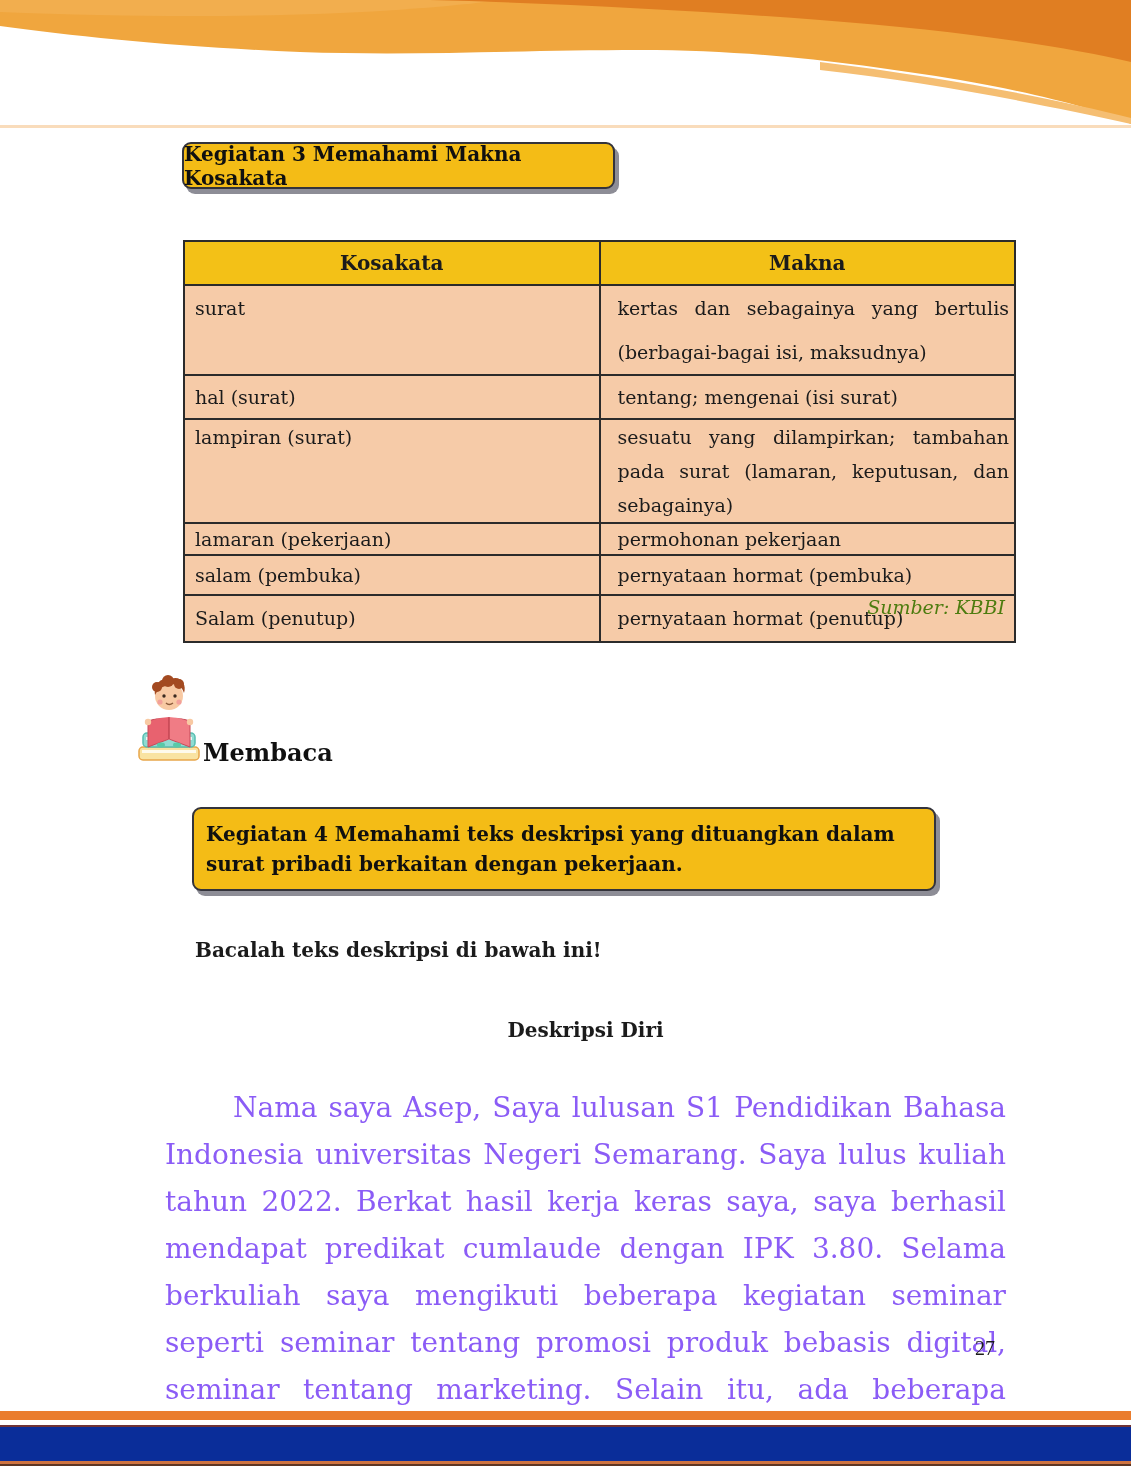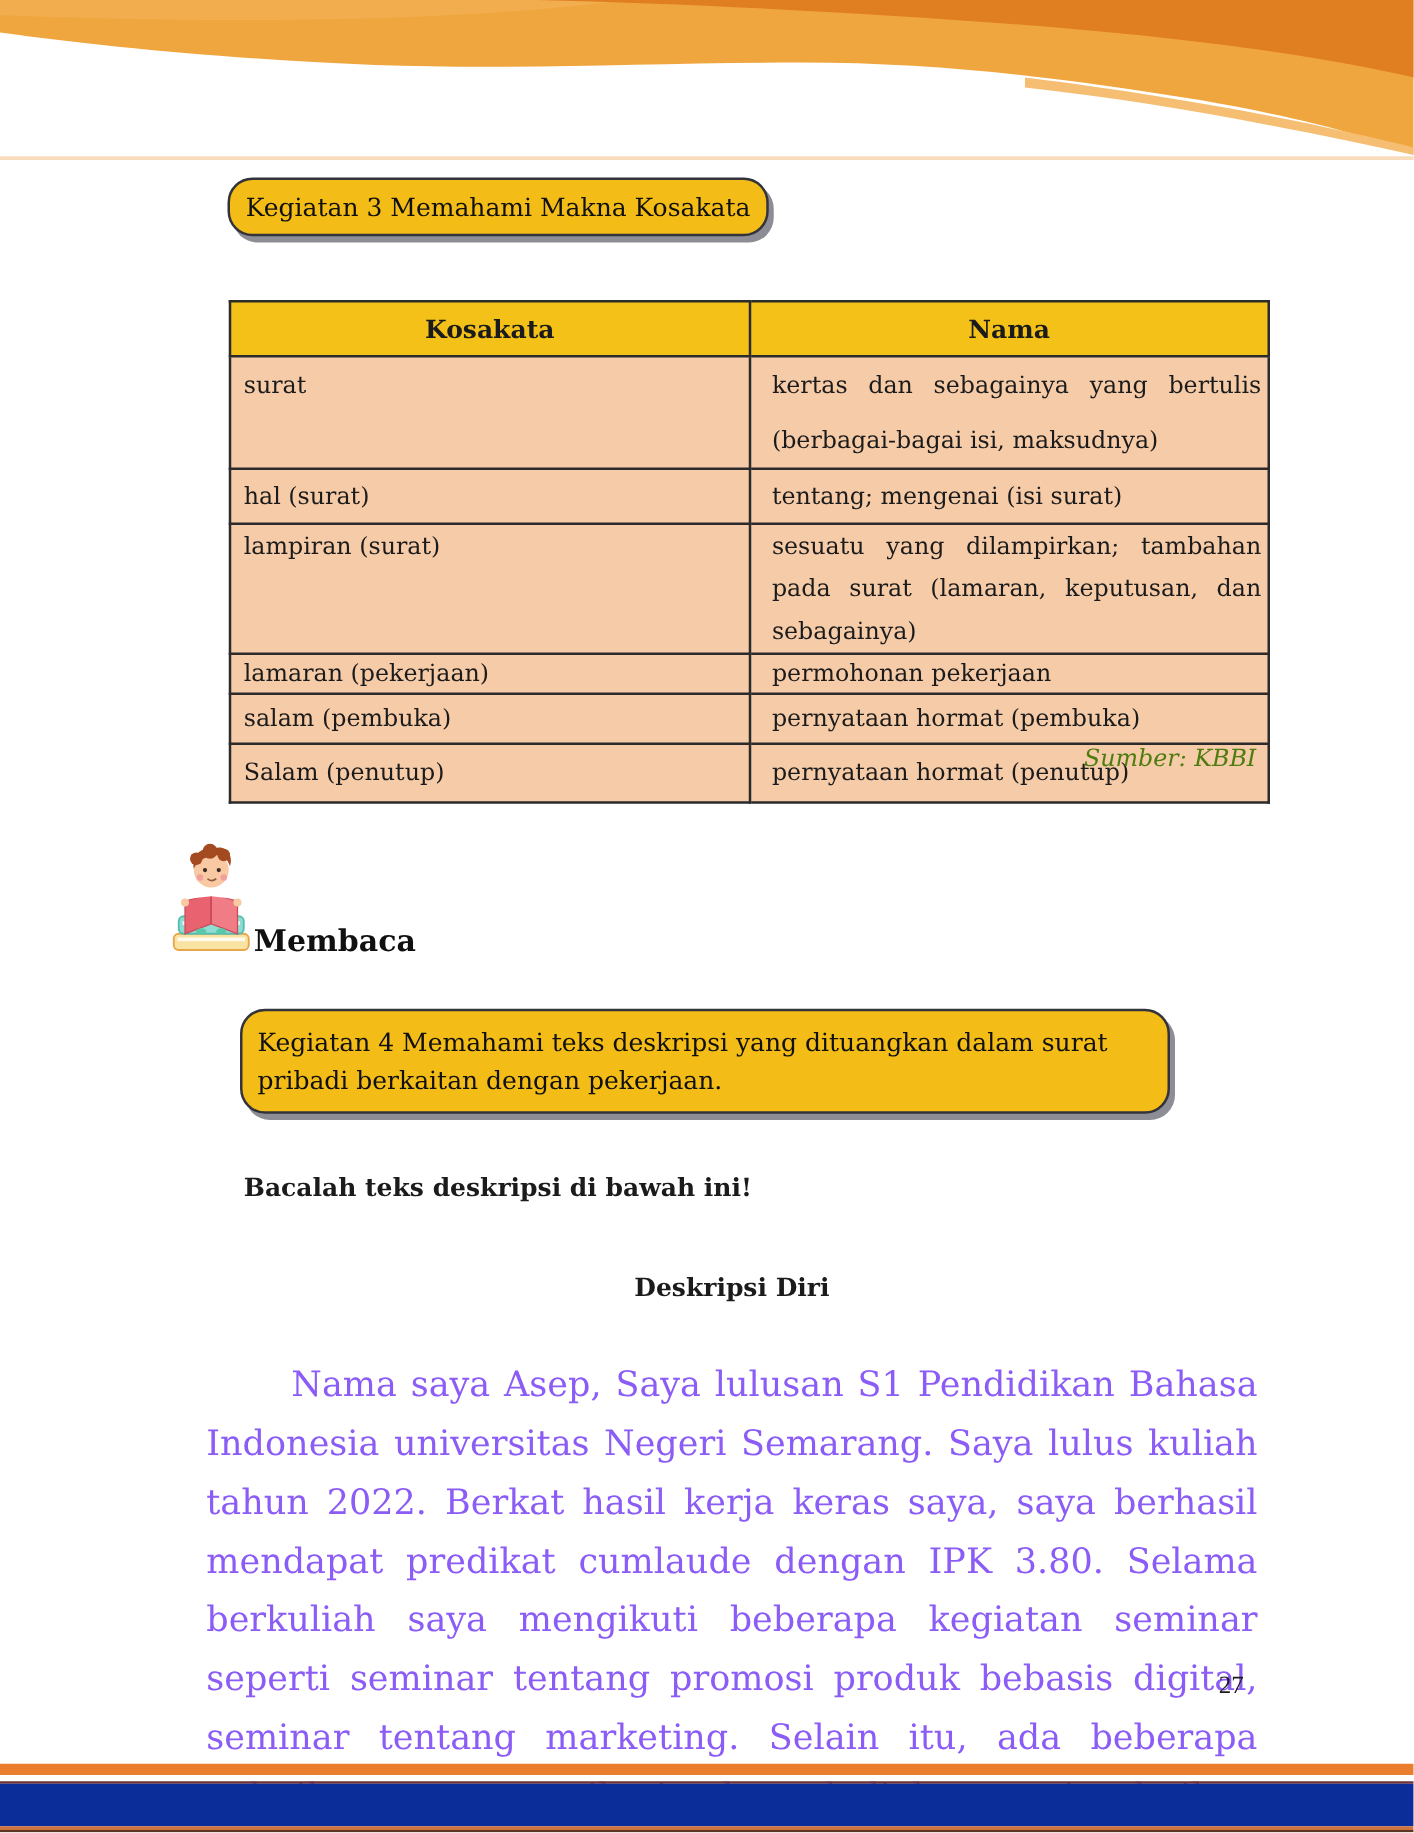--- a/index.html
+++ b/index.html
@@ -12,24 +12,24 @@
     color:#1b1b1b;
   }
   
   .header-wave{position:absolute;top:0;left:0;width:1131px;height:127px;}
   .header-line{position:absolute;top:125px;left:0;width:1131px;height:3px;background:#F9DCBB;}
   
   .banner{
     position:absolute;
     background:var(--banner-gold,#F4BC16);
     border:2px solid #33333b;
-    border-radius:20px;
+    border-radius:9px;
     box-shadow:4px 5px 0 #8d8d96;
     box-sizing:border-box;
-    font-weight:normal;
+    font-weight:bold;
     color:#101010;
   }
   .banner.k3{
     left:182px;top:142px;width:433px;height:47px;
     display:flex;align-items:center;justify-content:center;
     font-size:20px;
   }
   .banner.k4{
     left:164px;top:807px;width:744px;min-height:77px;
     padding:10px 12px;
@@ -114,21 +114,21 @@
   <div class="header-line"></div>
 
   <div class="banner k3">
     <span>Kegiatan 3 Memahami Makna Kosakata</span>
   </div>
 
   <table class="vtable">
     <tbody>
       <tr>
         <th>Kosakata</th>
-        <th>Nama</th>
+        <th>Makna</th>
       </tr>
       <tr class="r1">
         <td class="c1">surat</td>
         <td class="c2">kertas dan sebagainya yang bertulis (berbagai-bagai isi, maksudnya)</td>
       </tr>
       <tr class="r2">
         <td class="c1">hal (surat)</td>
         <td class="c2">tentang; mengenai (isi surat)</td>
       </tr>
       <tr class="r3">

